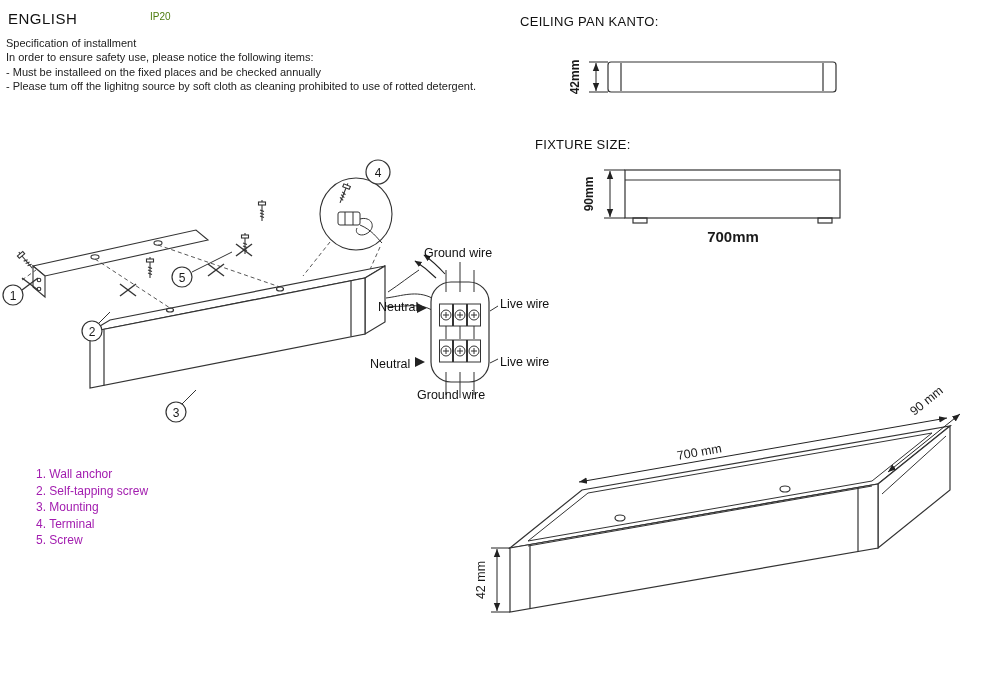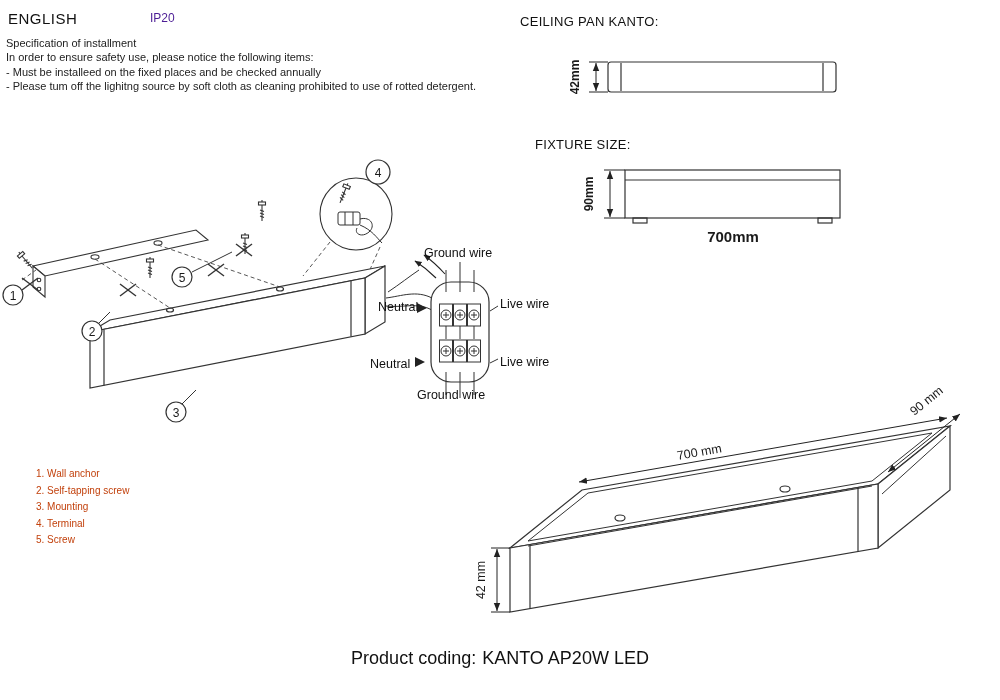--- a/index.html
+++ b/index.html
@@ -3,28 +3,28 @@
 <meta charset="utf-8">
 <style>
   *{margin:0;padding:0;box-sizing:border-box}
   html,body{background:#fff}
   body{font-family:"Liberation Sans",sans-serif;color:#1a1a1a}
   .page{position:relative;width:1000px;height:700px;background:#fff;overflow:hidden}
   .abs{position:absolute}
   svg{position:absolute;overflow:visible}
   svg text{font-family:"Liberation Sans",sans-serif;fill:#1a1a1a}
   .hdr-lang{left:8px;top:10px;font-size:15px;letter-spacing:.5px;color:#111}
-  .hdr-ip{left:150px;top:11px;font-size:12px;color:#4c1d95}
+  .hdr-ip{left:150px;top:11px;font-size:10px;color:#4d7c0f}
   .spec{left:6px;top:36px;font-size:11px;color:#222}
   .spec div{line-height:14.4px;white-space:nowrap}
   .sec-title{font-size:13px;color:#111;letter-spacing:.3px;white-space:nowrap}
   .cp-title{left:520px;top:14px}
   .fx-title{left:535px;top:137px}
   .lbl{font-size:12.5px;color:#111;white-space:nowrap}
-  .parts{left:36px;top:466px;font-size:10px;color:#c2410c}
+  .parts{left:36px;top:466px;font-size:12px;color:#a21caf}
   .parts div{line-height:16.6px;white-space:nowrap}
   .footer{left:0;right:0;top:648px;text-align:center;font-size:18px;color:#111}
   .footer .prod{margin-left:6px}
 </style>
 </head>
 <body>
 
 <div class="page">
 
   <div class="abs hdr-lang">ENGLISH</div>
@@ -277,17 +277,14 @@
       <line x1="433" y1="102" x2="505" y2="44" marker-start="url(#p-as)" marker-end="url(#p-ae)"></line>
       <line x1="55" y1="178" x2="36" y2="178"></line>
       <line x1="55" y1="242" x2="36" y2="242"></line>
       <line x1="42" y1="179" x2="42" y2="241" marker-start="url(#p-as)" marker-end="url(#p-ae)"></line>
     </g>
     <text x="245" y="86" transform="rotate(-10 245 86)" text-anchor="middle" font-size="12.5">700 mm</text>
     <text x="474" y="34" transform="rotate(-39 474 34)" text-anchor="middle" font-size="12.5">90 mm</text>
     <text x="30" y="210" transform="rotate(-90 30 210)" text-anchor="middle" font-size="12.5">42 mm</text>
   </svg>
 
-  <div class="abs footer">
-    <span>Product coding:</span><span class="prod">KANTO AP20W LED</span>
-  </div>
 
 </div>
 
 </body></html>

